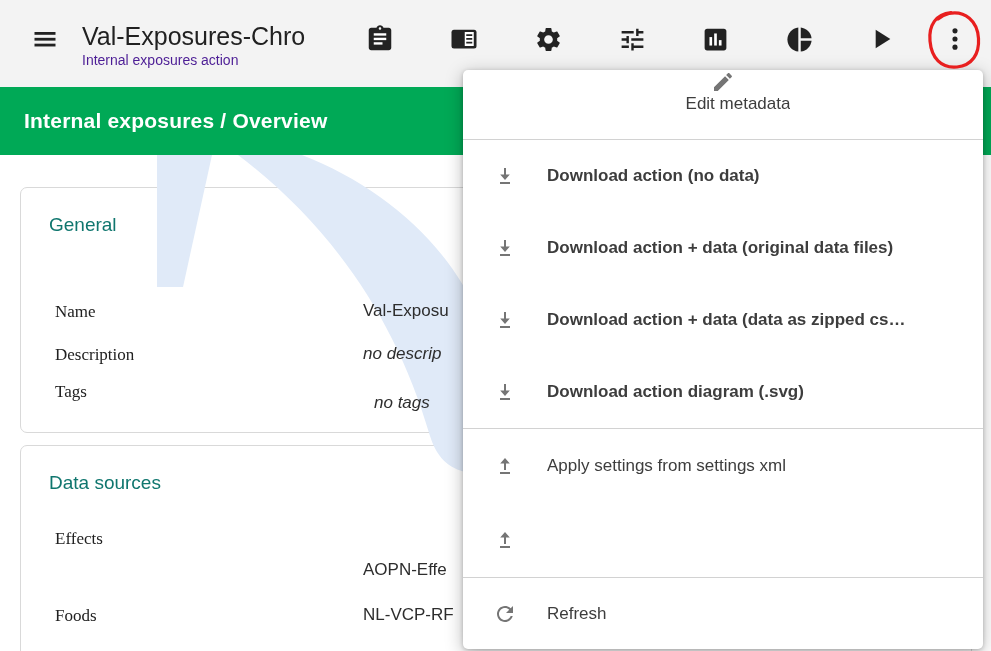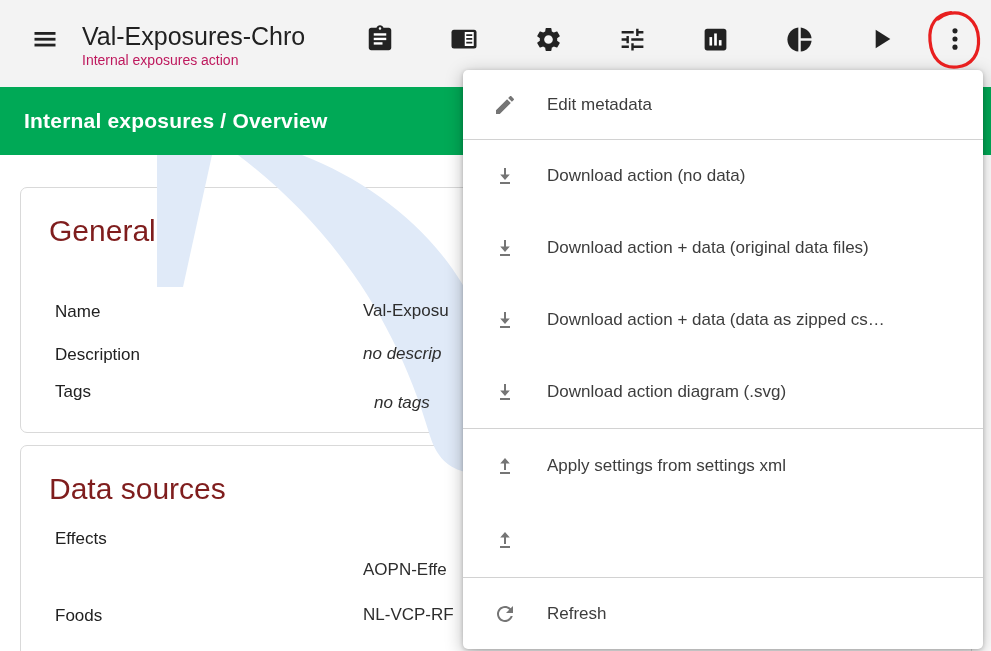--- a/index.html
+++ b/index.html
@@ -6,48 +6,48 @@
   html,body { width:991px; height:651px; overflow:hidden; }
   body { font-family:"Liberation Sans", sans-serif; background:#ffffff; position:relative; }
   .screen { position:absolute; inset:0; width:991px; height:651px; overflow:hidden; background:#fff; }
 
   
   .topbar { position:absolute; left:0; top:0; width:991px; height:87px; background:#f3f3f3; z-index:5; }
   .icon-btn { position:absolute; width:40px; height:40px; top:19px; display:flex; align-items:center; justify-content:center; cursor:pointer; background:none; border:none; }
   .icon-btn svg { display:block; }
   .title-block { position:absolute; left:82px; top:22px; width:260px; overflow:hidden; white-space:nowrap; }
   .app-title { font-size:25px; color:#212121; line-height:28px; font-weight:400; }
-  .app-subtitle { font-size:14px; color:#be185d; margin-top:2px; }
+  .app-subtitle { font-size:14px; color:#4c1d95; margin-top:2px; }
 
   
   .greenbar { position:absolute; left:0; top:87px; width:991px; height:68px; background:#00a956; z-index:4; display:flex; align-items:center; }
   .greenbar-text { color:#ffffff; font-size:21px; font-weight:700; padding-left:24px; letter-spacing:0.2px; }
 
   
   .watermark { position:absolute; left:0; top:0; z-index:2; pointer-events:none; }
 
   
   .card { position:absolute; left:20px; width:952px; background:#ffffff; border:1px solid #d9d9d9; border-radius:7px; z-index:1; }
   .card-general { top:187px; height:246px; }
   .card-datasources { top:445px; height:240px; }
-  .card-title { position:absolute; left:29px; top:27px; font-size:30px; color:#7f1d1d; }
-  .field-label { position:absolute; left:35px; font-size:17px; color:#212121; }
+  .card-title { position:absolute; left:29px; top:27px; font-size:19px; color:#0f766e; }
+  .field-label { position:absolute; left:35px; font-size:17px; color:#212121;font-family:Liberation Serif, serif; }
   .field-value { position:absolute; left:343px; font-size:17px; color:#2d2d2d; white-space:nowrap; }
   .italic { font-style:italic; }
   .content-layer { position:absolute; inset:0; z-index:3; pointer-events:none; }
   .content-layer * { pointer-events:auto; }
 
   
   .menu { position:absolute; left:463px; top:70px; width:520px; height:579px; background:#ffffff;
           border-radius:5px; box-shadow:0 4px 18px rgba(0,0,0,0.28), 0 1px 4px rgba(0,0,0,0.2);
           z-index:10; overflow:hidden; display:flex; flex-direction:column; }
   .menu-item { display:flex; align-items:center; padding-left:30px; cursor:pointer; }
   .menu-item .mi-icon { width:24px; height:24px; flex:0 0 24px; margin-right:30px; }
   .menu-item .mi-label { font-size:17px; color:#3d3d3d; white-space:nowrap; overflow:hidden; }
-  .h69 { height:69px; } .h72 { height:72px; } .h74 { height:74px; } .h71 { height:71px; }
+  .h69 { height:69px;flex-direction:column; } .h72 { height:72px;font-weight:bold; } .h74 { height:74px; } .h71 { height:71px; }
   .menu-divider { height:1px; background:#d2d2d2; flex:0 0 1px; }
 
   
   .annotation { position:absolute; left:0; top:0; z-index:30; pointer-events:none; }
 </style>
 </head>
 <body>
 
 <div class="screen">
 

